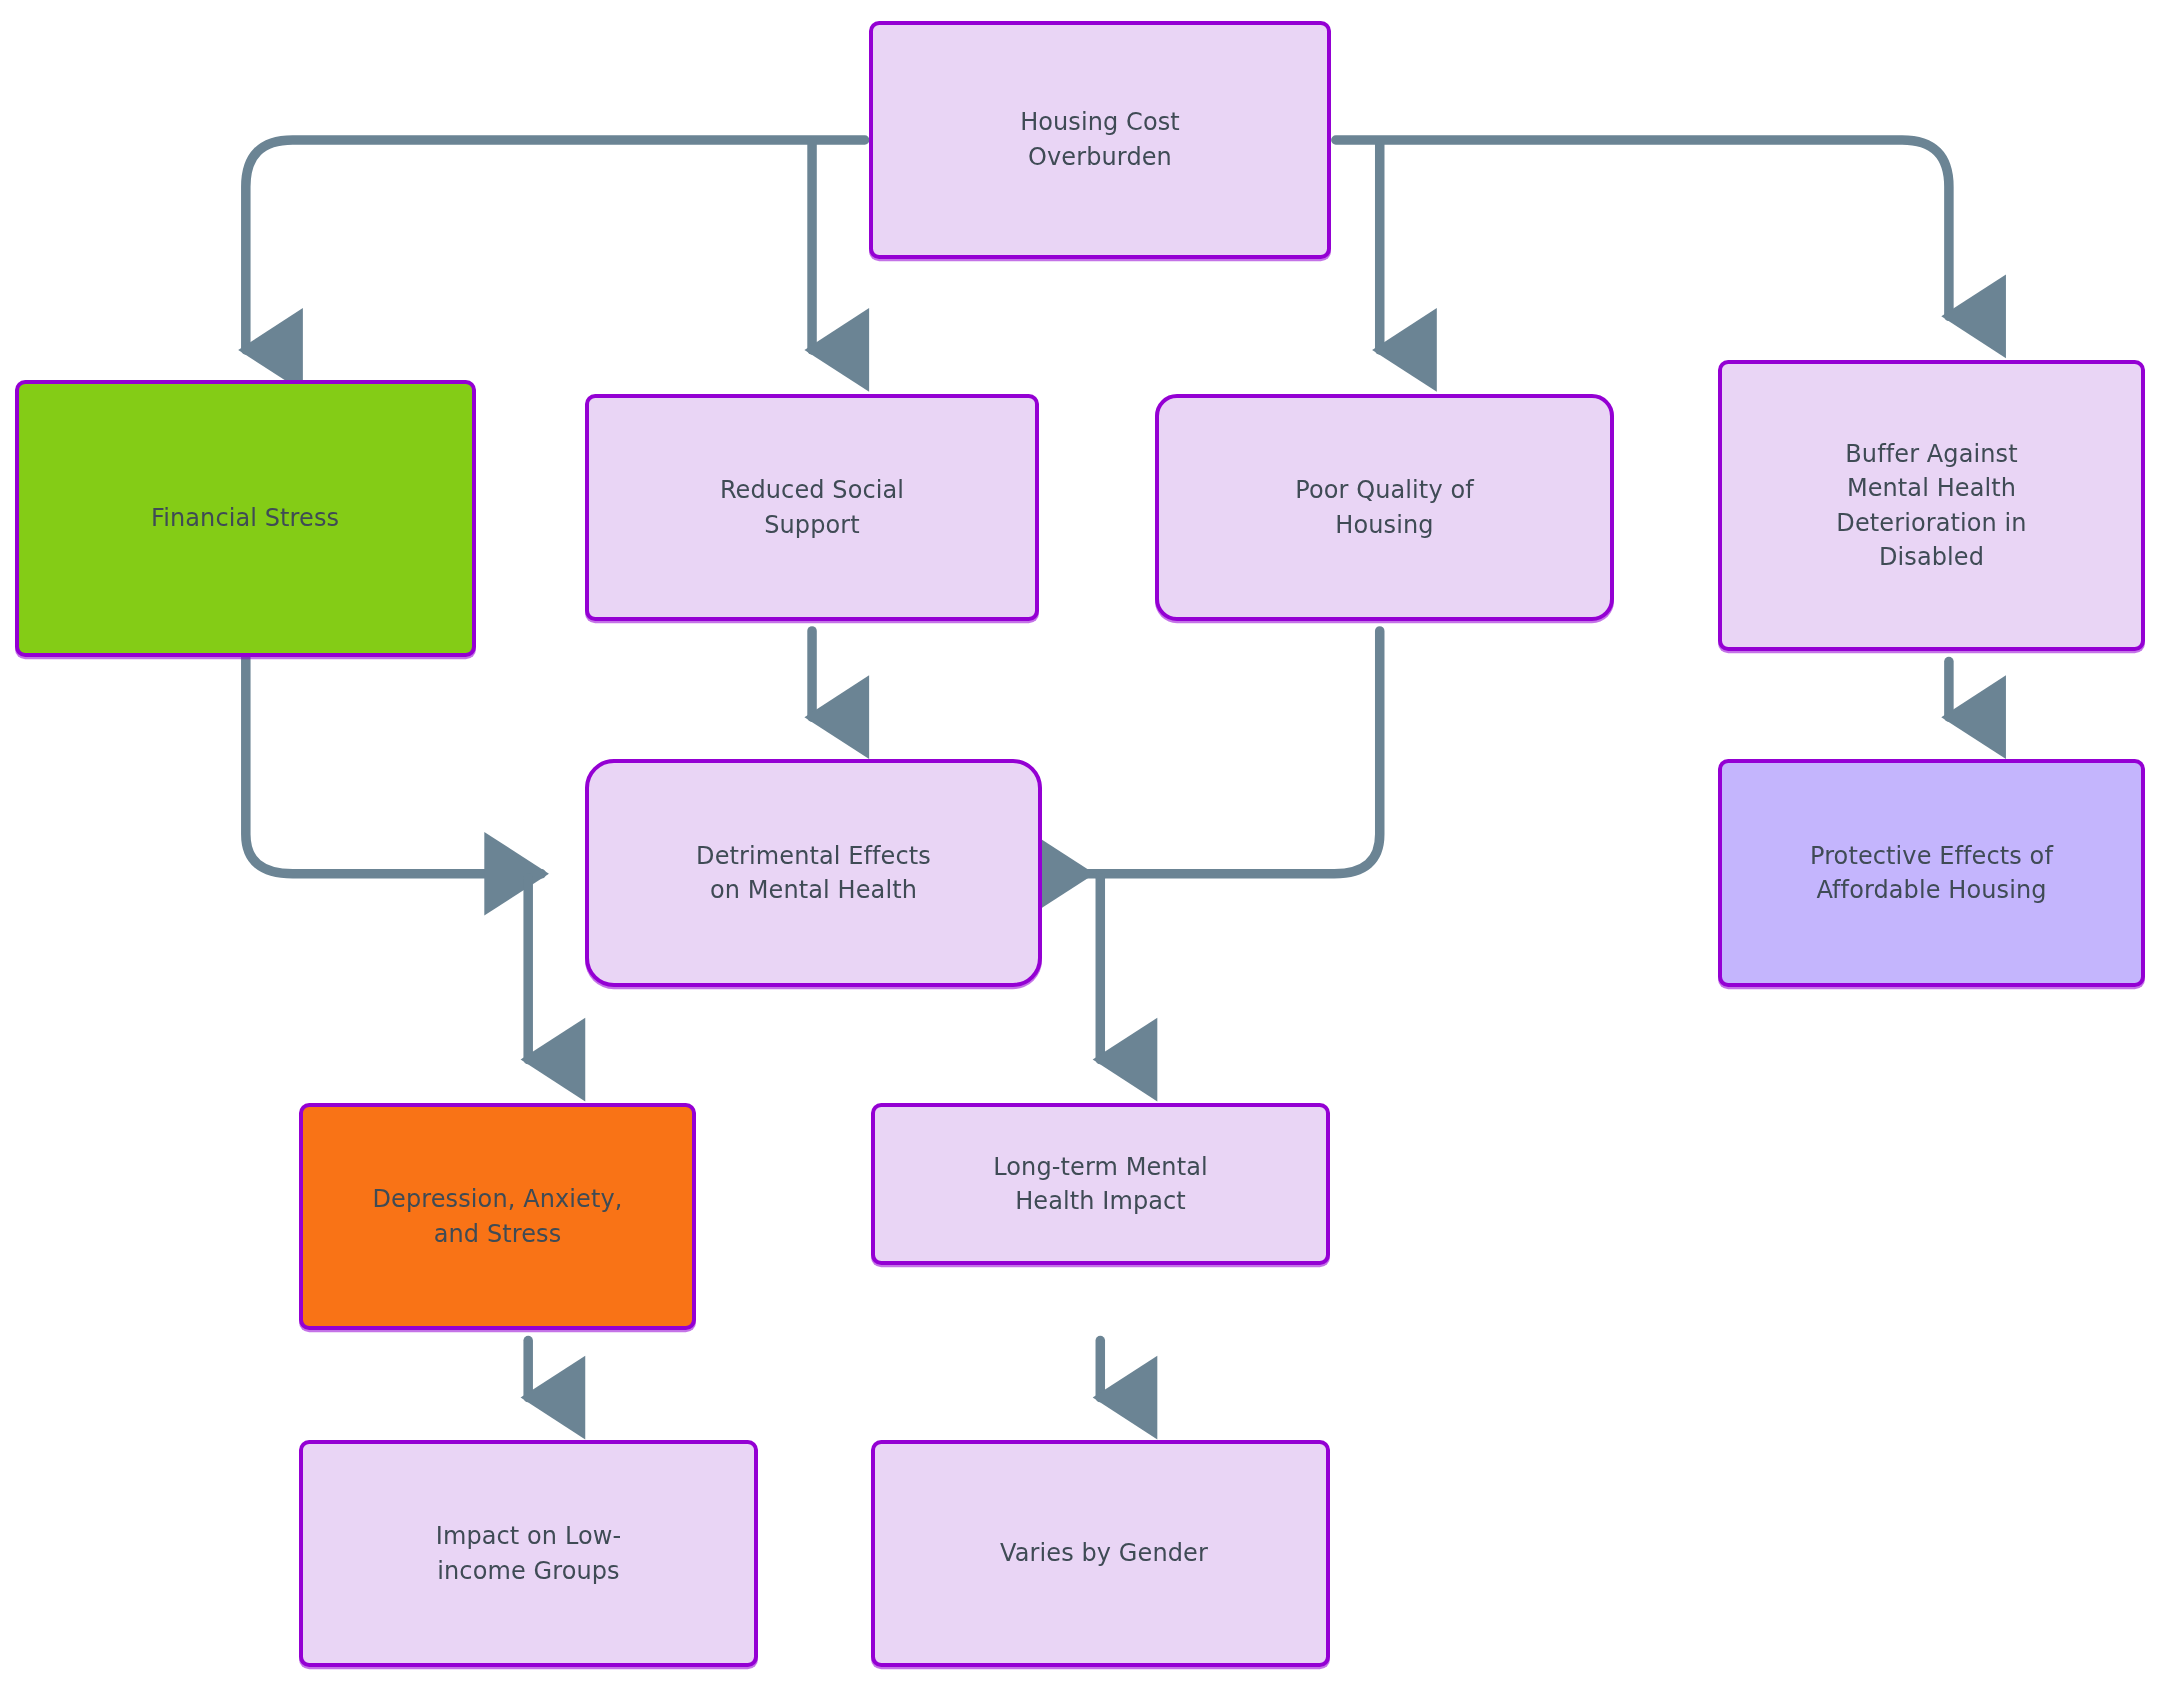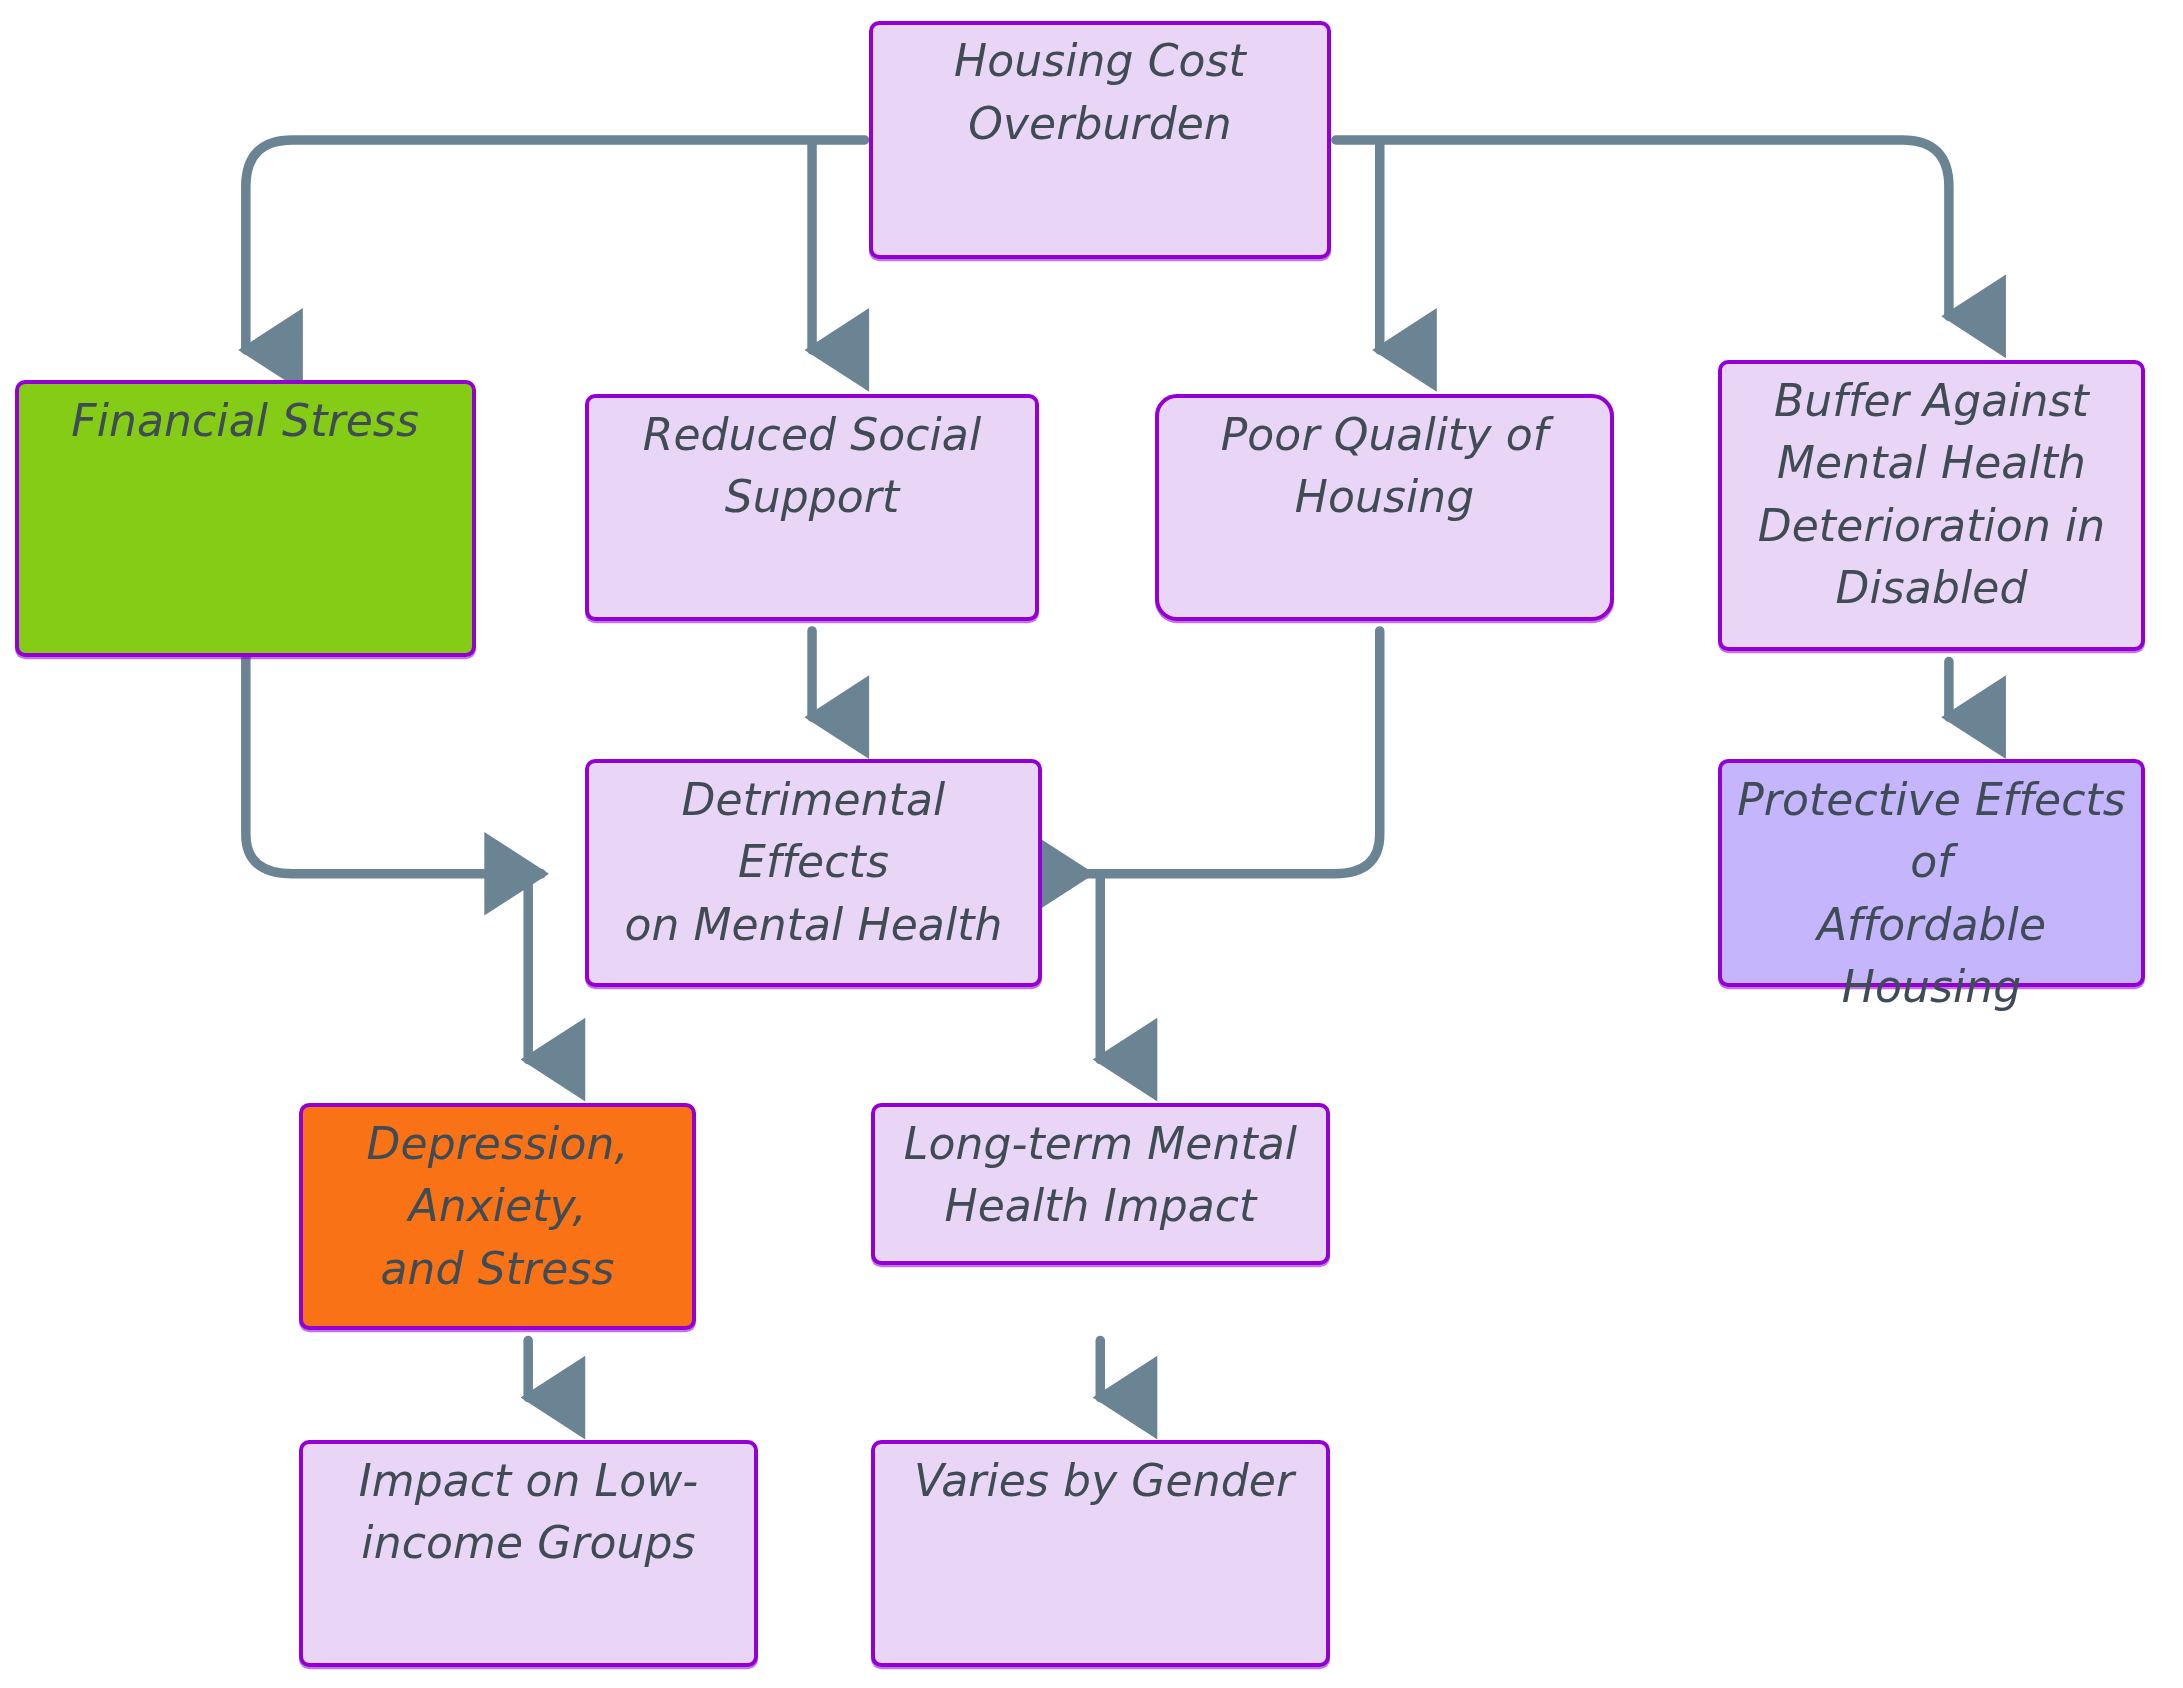--- a/index.html
+++ b/index.html
@@ -25,29 +25,29 @@
     height: 1689px;
     pointer-events: none;
   }
   .node {
     position: absolute;
     box-sizing: border-box;
     background: #e9d5f5;
     border: 4.4px solid #9400d3;
     border-radius: 10.2px;
     display: flex;
+    align-items: center;
     justify-content: center;
     text-align: center;
     color: #3f4b55;
-    font-size: 44px;
+    font-size: 24px;
     line-height: 1.42;
     letter-spacing: 0.1px;
     padding: 5.9px 13px;
     box-shadow: 0 2.2px 0 rgba(148,0,211,0.55);
-    font-style: italic;
   }
   .node .label {
     display: block;
     white-space: pre-line;
   }
 </style>
 </head>
 <body>
 
 <div id="canvas" style="background: rgb(255, 255, 255);">
@@ -107,21 +107,21 @@
   <div class="node" style="left: 1155px; top: 394px; width: 459px; height: 227px; background: rgb(233, 213, 245); border-color: rgb(148, 0, 211); color: rgb(63, 75, 85); border-radius: 22px;">
     <span class="label">Poor Quality of
 Housing</span>
   </div>
   <div class="node" style="left: 1718px; top: 360px; width: 427px; height: 291px; background: rgb(233, 213, 245); border-color: rgb(148, 0, 211); color: rgb(63, 75, 85);">
     <span class="label">Buffer Against
 Mental Health
 Deterioration in
 Disabled</span>
   </div>
-  <div class="node" style="left: 585px; top: 759px; width: 457px; height: 228px; background: rgb(233, 213, 245); border-color: rgb(148, 0, 211); color: rgb(63, 75, 85);">
+  <div class="node" style="left: 585px; top: 759px; width: 457px; height: 228px; background: rgb(233, 213, 245); border-color: rgb(148, 0, 211); color: rgb(63, 75, 85); border-radius: 29px;">
     <span class="label">Detrimental Effects
 on Mental Health</span>
   </div>
   <div class="node" style="left: 1718px; top: 759px; width: 427px; height: 228px; background: #c4b5fd; border-color: rgb(148, 0, 211); color: rgb(63, 75, 85);">
     <span class="label">Protective Effects of
 Affordable Housing</span>
   </div>
   <div class="node" style="left: 299px; top: 1103px; width: 397px; height: 227px; background: #f97316; border-color: rgb(148, 0, 211); color: rgb(63, 75, 85);">
     <span class="label">Depression, Anxiety,
 and Stress</span>

